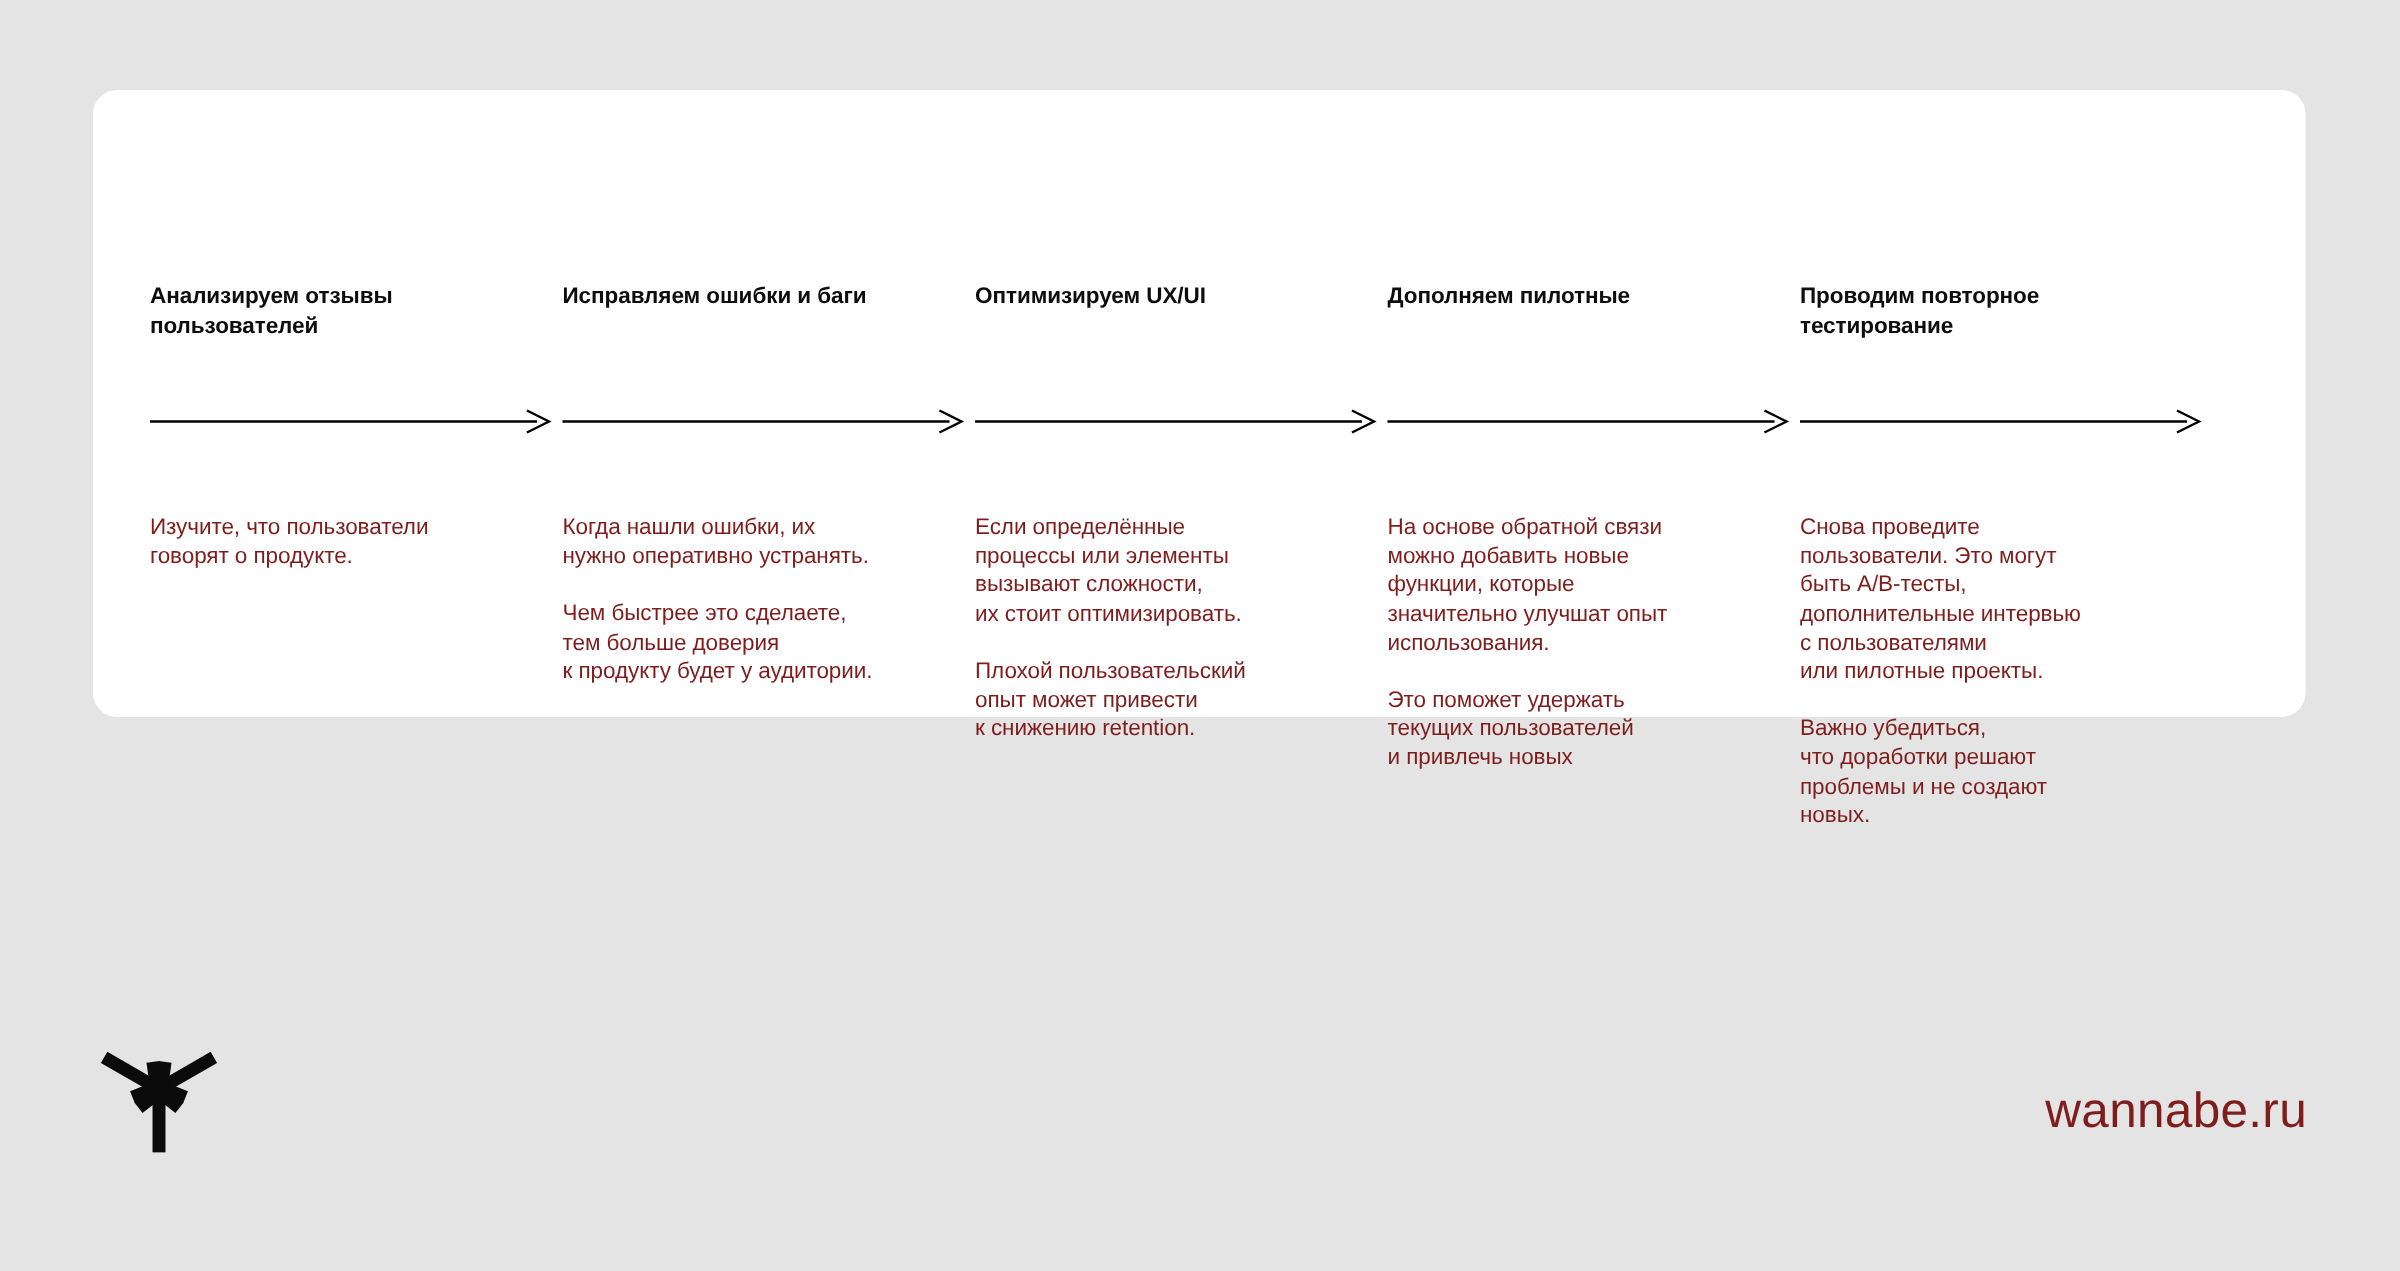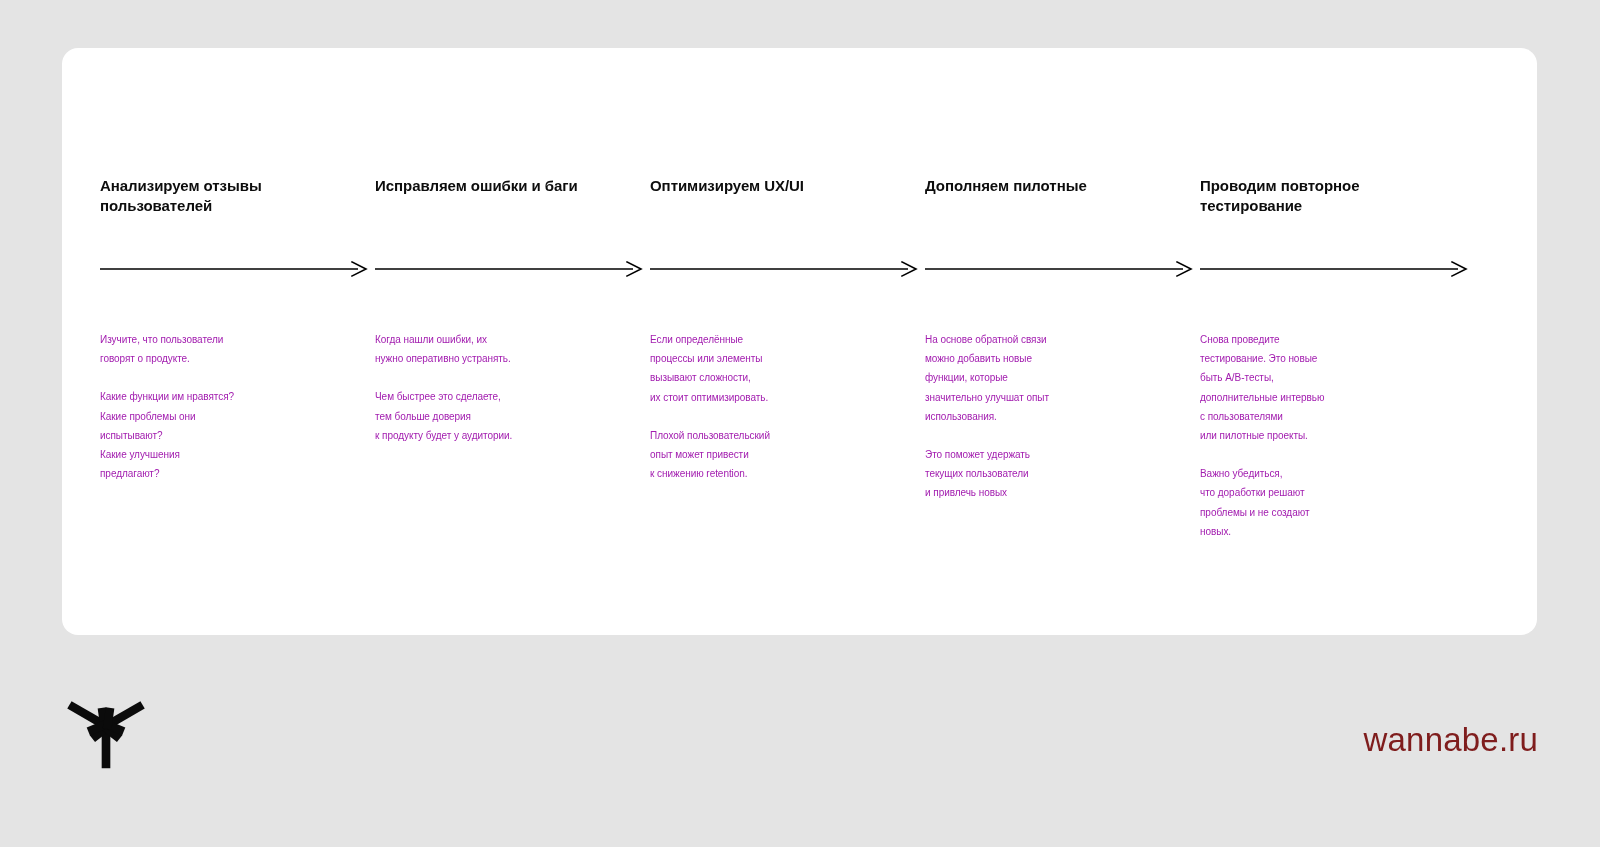--- a/index.html
+++ b/index.html
@@ -14,23 +14,23 @@
     font-family: "Liberation Sans", sans-serif;
     overflow: hidden;
     position: relative;
     -webkit-font-smoothing: antialiased;
   }
 
   
   .card {
     position: absolute;
     left: 62px;
-    top: 48px;
+    top: 60px;
     width: 1475px;
-    height: 587px;
+    height: 418px;
     background: #ffffff;
     border-radius: 16px;
     box-sizing: border-box;
   }
 
   
   .steps {
     position: absolute;
     left: 38px;      
     top: 128px;      
@@ -73,24 +73,24 @@
     display: block;
     width: 100%;
     height: 18px;
     overflow: visible;
   }
 
   .step-body {
     margin-top: 115px;
   }
   .para {
-    font-size: 10px;
+    font-size: 15px;
     font-weight: 400;
     line-height: 19.2px;
-    color: #a21caf;
+    color: #7f1d1d;
     letter-spacing: -0.05px;
     white-space: pre-line;
     margin: 0 0 19px 0;
   }
   .para:last-child { margin-bottom: 0; }
 
   
   .logo {
     position: absolute;
     left: 58px;
@@ -124,25 +124,20 @@
 пользователей</div>
       <div class="arrow-wrap">
         <svg viewBox="0 0 275 18" preserveAspectRatio="none" aria-hidden="true">
           <line x1="0" y1="9" x2="258" y2="9" stroke="#000" stroke-width="1.6"></line>
           <polyline points="252,2 266,9 252,16" fill="none" stroke="#000" stroke-width="1.6" stroke-linecap="square" stroke-linejoin="miter"></polyline>
         </svg>
       </div>
       <div class="step-body">
         <p class="para">Изучите, что пользователи
 говорят о продукте.</p>
-        <p class="para">Какие функции им нравятся?
-Какие проблемы они
-испытывают?
-Какие улучшения
-предлагают?</p>
       </div>
     </div>
 
     <div class="step">
       <div class="step-title">Исправляем ошибки и баги</div>
       <div class="arrow-wrap">
         <svg viewBox="0 0 275 18" preserveAspectRatio="none" aria-hidden="true">
           <line x1="0" y1="9" x2="258" y2="9" stroke="#000" stroke-width="1.6"></line>
           <polyline points="252,2 266,9 252,16" fill="none" stroke="#000" stroke-width="1.6" stroke-linecap="square" stroke-linejoin="miter"></polyline>
         </svg>
@@ -183,37 +178,37 @@
           <polyline points="252,2 266,9 252,16" fill="none" stroke="#000" stroke-width="1.6" stroke-linecap="square" stroke-linejoin="miter"></polyline>
         </svg>
       </div>
       <div class="step-body">
         <p class="para">На основе обратной связи
 можно добавить новые
 функции, которые
 значительно улучшат опыт
 использования.</p>
         <p class="para">Это поможет удержать
-текущих пользователи
+текущих пользователей
 и привлечь новых</p>
       </div>
     </div>
 
     <div class="step">
       <div class="step-title">Проводим повторное
 тестирование</div>
       <div class="arrow-wrap">
         <svg viewBox="0 0 266 18" preserveAspectRatio="none" aria-hidden="true">
           <line x1="0" y1="9" x2="258" y2="9" stroke="#000" stroke-width="1.6"></line>
           <polyline points="252,2 266,9 252,16" fill="none" stroke="#000" stroke-width="1.6" stroke-linecap="square" stroke-linejoin="miter"></polyline>
         </svg>
       </div>
       <div class="step-body">
         <p class="para">Снова проведите
-тестирование. Это новые
+пользователи. Это могут
 быть A/B-тесты,
 дополнительные интервью
 с пользователями
 или пилотные проекты.</p>
         <p class="para">Важно убедиться,
 что доработки решают
 проблемы и не создают
 новых.</p>
       </div>
     </div>

